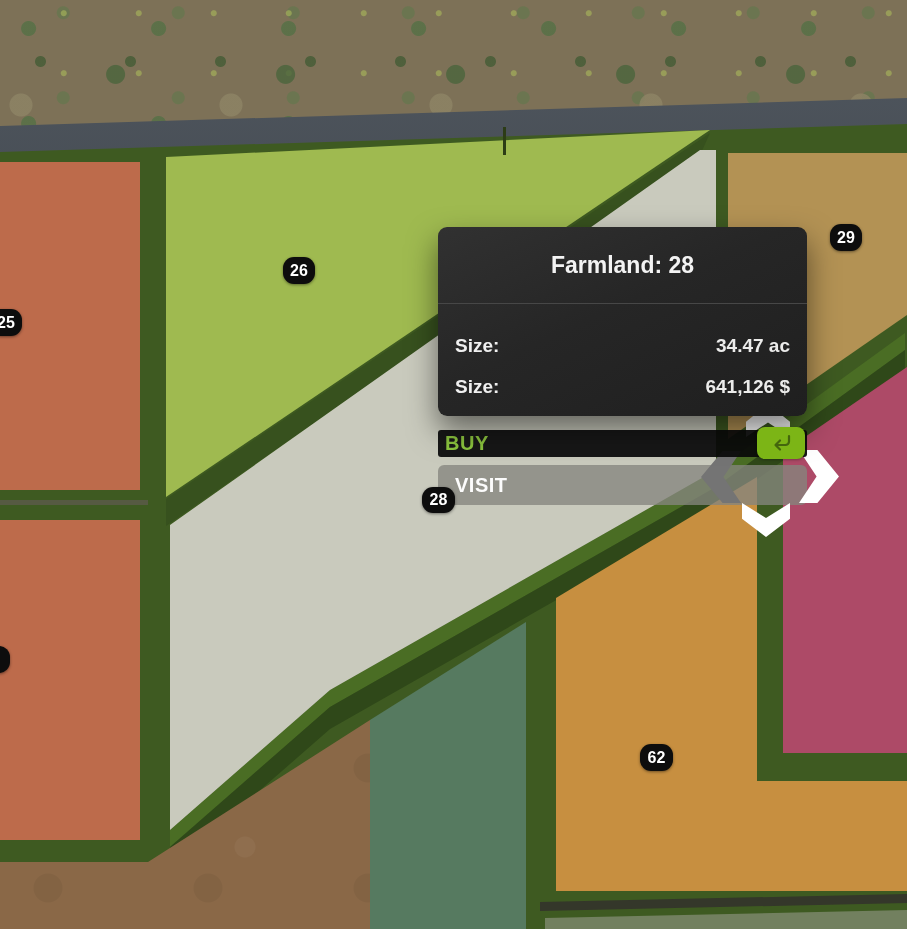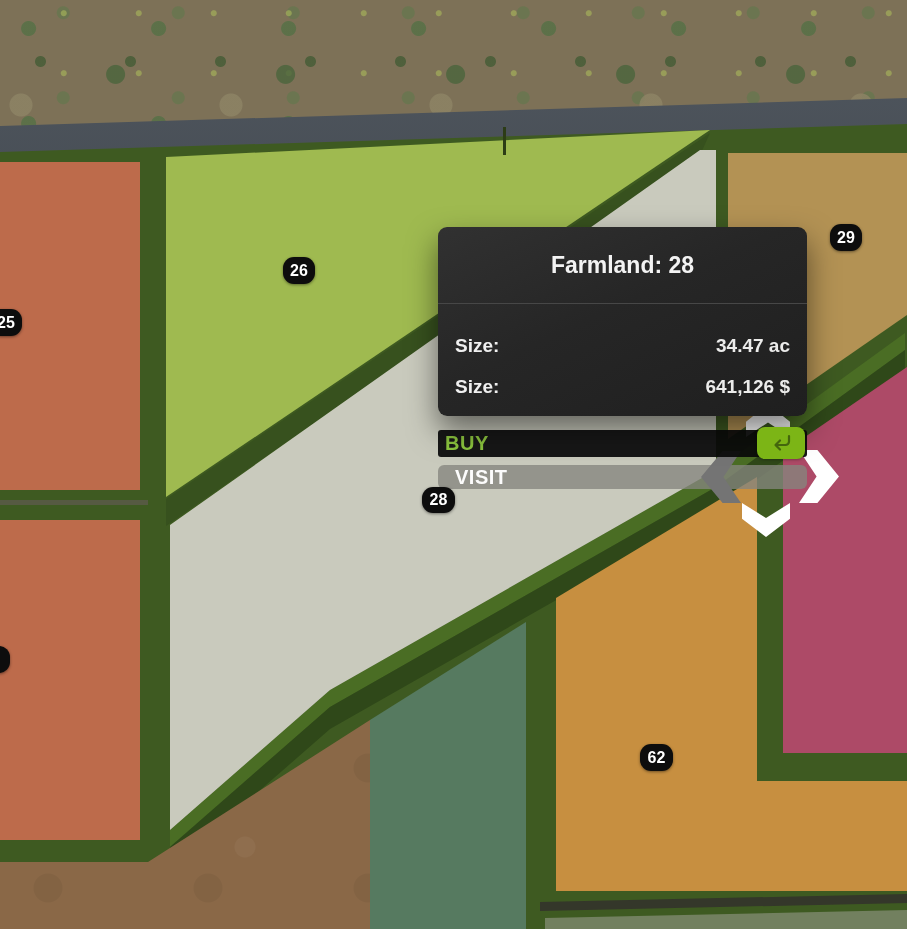--- a/index.html
+++ b/index.html
@@ -85,21 +85,21 @@
   #panel .row .lbl{color:#f0f0f0;}
   #panel .row .val{color:#ececeb;}
   
   #buy-bar{position:absolute;left:438px;top:430px;width:369px;height:27px;z-index:22;
     background:rgba(10,10,10,.93);border-radius:3px;display:flex;align-items:center;cursor:pointer;}
   #buy-bar .lbl{color:var(--c-lime_text);font-size:20px;font-weight:bold;
     padding-left:7px;letter-spacing:.5px;}
   #enter-btn{position:absolute;left:757px;top:427px;width:48px;height:32px;z-index:23;
     background:var(--c-lime_button);border-radius:8px;display:flex;align-items:center;
     justify-content:center;cursor:pointer;box-shadow:0 1px 3px rgba(0,0,0,.3);}
-  #visit-bar{position:absolute;left:438px;top:465px;width:369px;height:24px;z-index:20;
+  #visit-bar{position:absolute;left:438px;top:465px;width:369px;height:40px;z-index:20;
     background:rgba(133,133,126,.78);border-radius:6px;display:flex;align-items:center;cursor:pointer;}
   #visit-bar .lbl{color:#fcfcfc;font-size:20px;font-weight:bold;padding-left:17px;letter-spacing:.5px;}
 </style>
 </head>
 <body>
 
 <div class="stage">
 
   <div class="abs" id="mat"></div>
   <div class="abs" id="terrain"></div>

